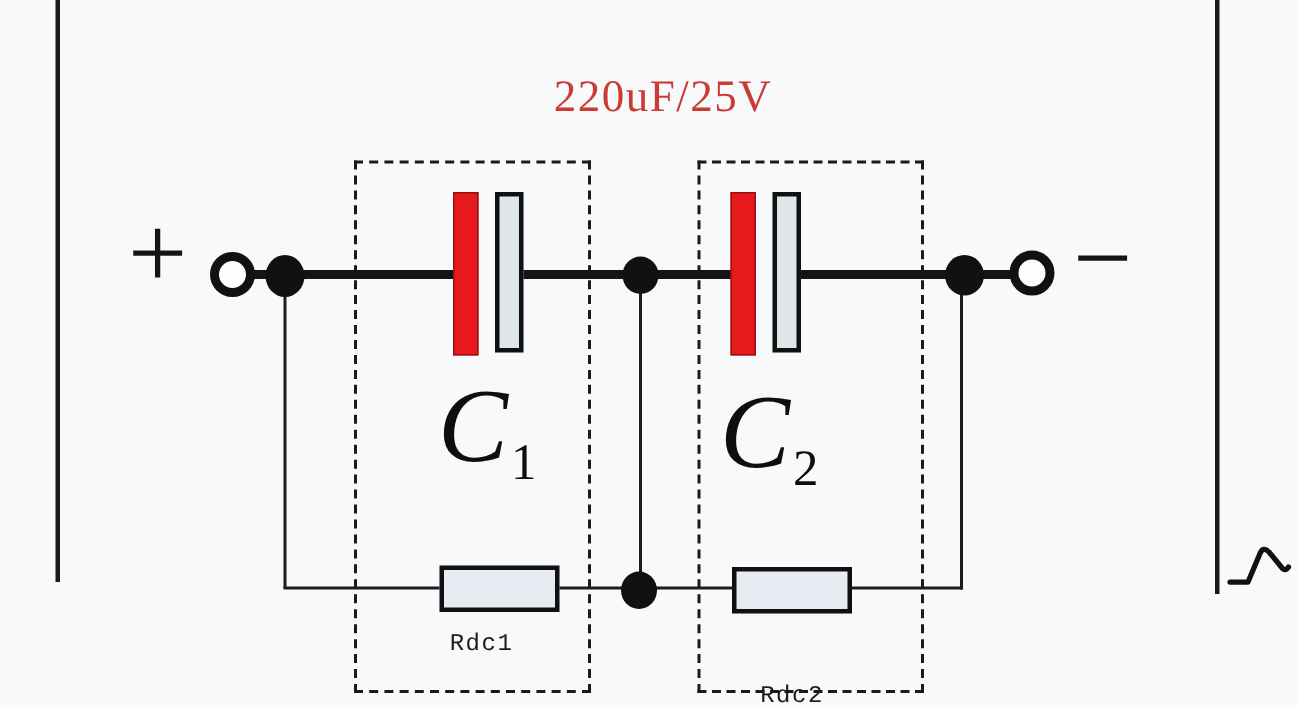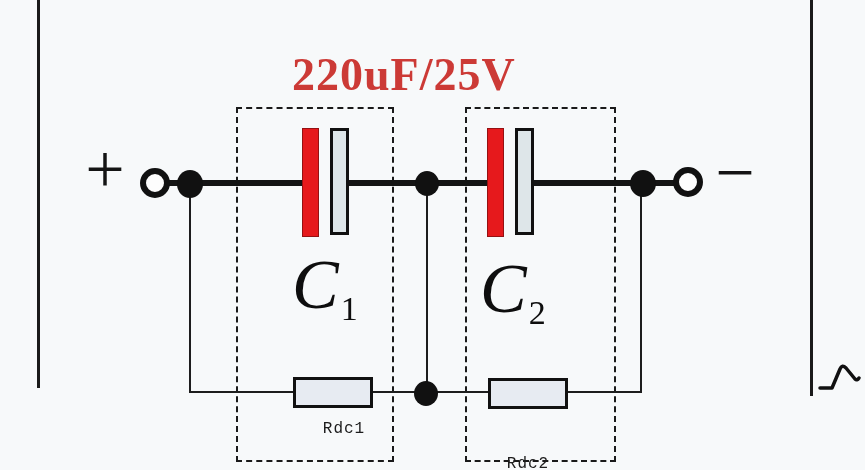--- a/index.html
+++ b/index.html
@@ -13,24 +13,23 @@
   .abs{position:absolute;}
 
   
   .frame-line{background:#1a1a1a;width:3px;top:0;}
   .frame-left{left:37px;height:388px;}
   .frame-right{left:810px;height:396px;}
 
   
   .rating{
     left:292px;top:48px;width:300px;
-    text-align:left;
-    font-size:46px;letter-spacing:1px;
+    text-align:center;
+    font-size:30px;letter-spacing:1px;
     color:#cc3a36;
-    font-weight:bold;
   }
 
   
   .term-sign{color:#141414;text-align:center;}
   .plus{left:76px;top:133px;width:58px;font-size:70px;line-height:74px;}
   .minus{left:706px;top:136px;width:58px;font-size:70px;line-height:74px;}
   .ring{
     width:18px;height:18px;border:6px solid #111;
     border-radius:50%;background:#fdfdfd;
   }
@@ -84,21 +83,21 @@
 
   
   .res-body{background:#e7ebf2;border:3px solid #111;width:74px;height:25px;}
   .res1{left:293px;top:377px;}
   .res2{left:488px;top:378px;}
   .res-label{
     font-family:"Liberation Mono", monospace;
     font-size:16px;color:#1c1c1c;letter-spacing:1px;
     width:80px;text-align:center;
   }
-  .rl1{left:304px;top:420px;}
+  .rl1{left:281px;top:420px;}
   .rl2{left:488px;top:419px;margin-top:36px;}
 
   .squiggle{left:818px;top:360px;}
 </style>
 </head>
 <body>
 
 <div class="canvas">
 
   <div class="abs frame-line frame-left"></div>

